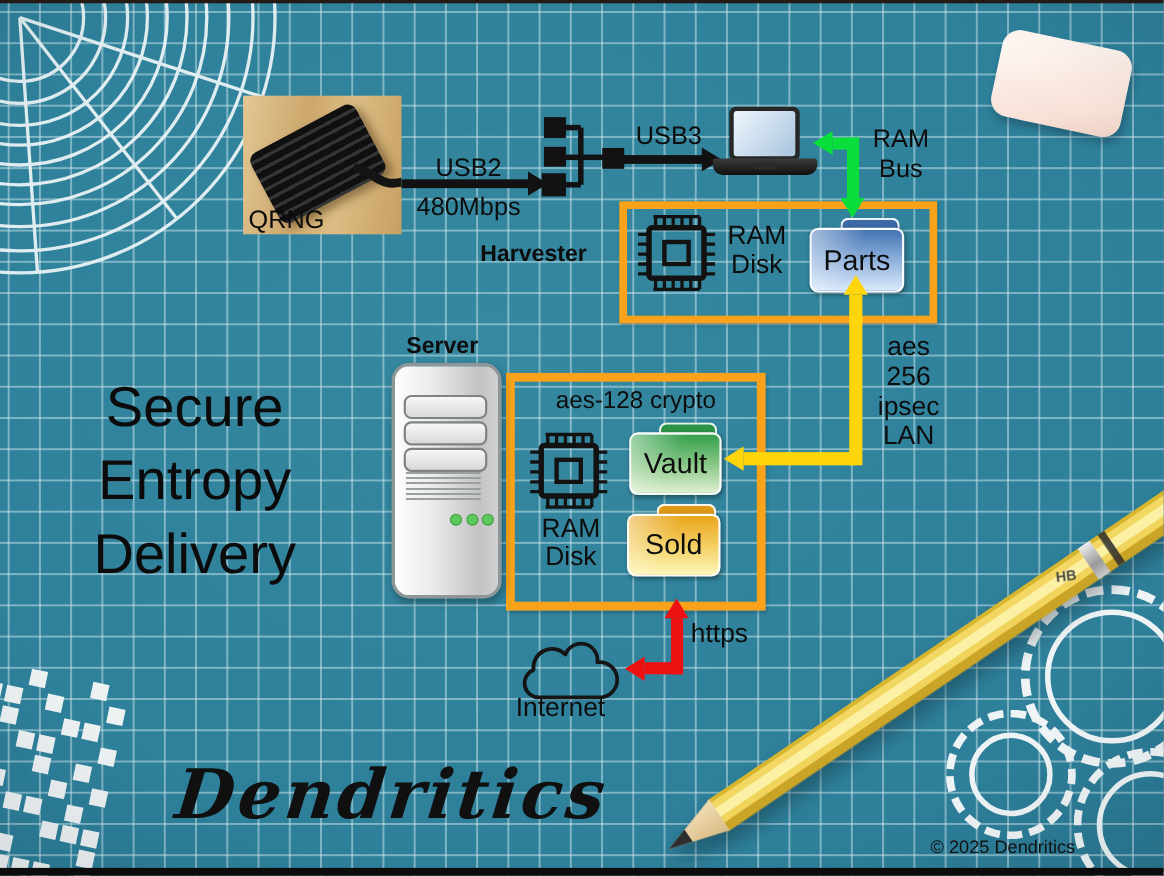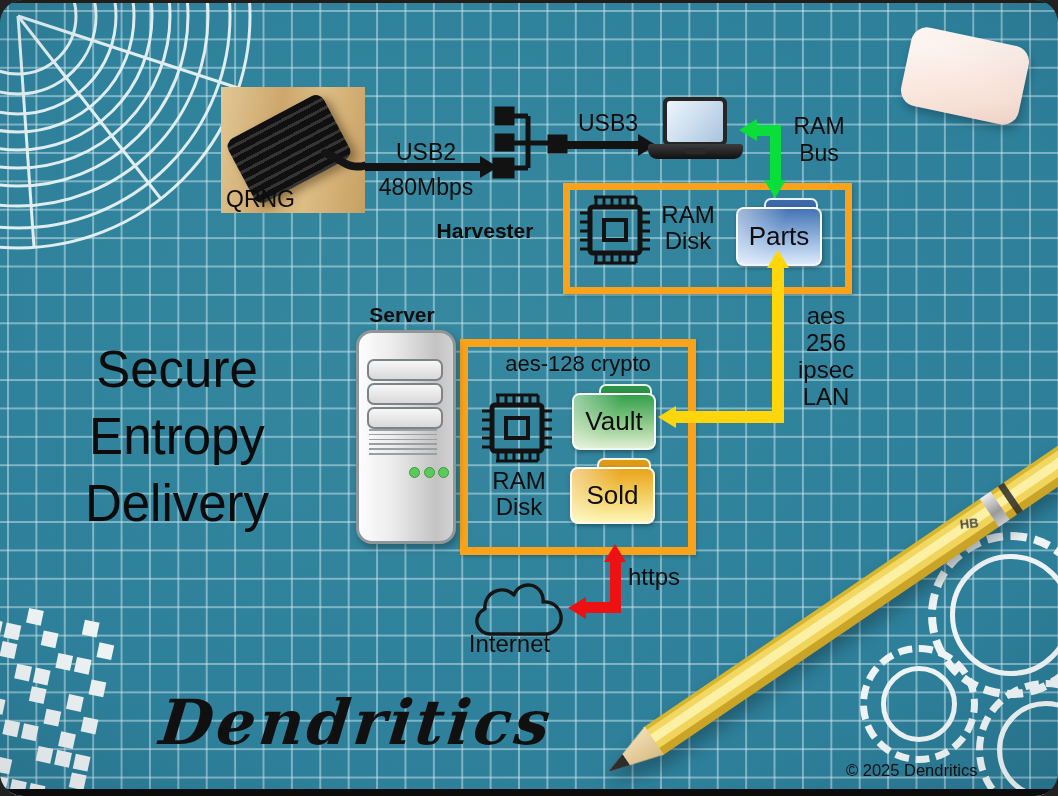--- a/index.html
+++ b/index.html
@@ -5,21 +5,20 @@
   html,body{margin:0;padding:0;background:#222;}
   .stage{
     position:relative;width:1058px;height:796px;overflow:hidden;
     font-family:"Liberation Sans",sans-serif;color:#0d0d0d;
     background-image:
       linear-gradient(to right, rgba(214,236,241,.48) 0 1.6px, transparent 1.6px),
       linear-gradient(to bottom, rgba(214,236,241,.48) 0 1.6px, transparent 1.6px),
       radial-gradient(115% 115% at 42% 40%, #35889f 0%, #2d7f9a 55%, #256e88 100%);
     background-size:28.4px 28.4px, 28.4px 28.4px, 100% 100%;
     background-position:7px 10px, 7px 10px, 0 0;
-    border-radius:23px;
   }
   .vignette{position:absolute;inset:0;z-index:40;pointer-events:none;
     background:radial-gradient(100% 100% at 50% 45%, rgba(255,255,255,0) 55%, rgba(8,24,34,.22) 100%);}
   .bar-top{position:absolute;left:0;top:0;width:100%;height:3px;background:#241b16;z-index:45;}
   .bar-bottom{position:absolute;left:0;bottom:0;width:100%;height:7px;background:#0c0c0c;z-index:45;}
   .lbl{position:absolute;color:#0d0d0d;font-size:23px;line-height:1.16;text-align:center;white-space:pre;}
   .seg{position:absolute;}
   .tri{position:absolute;width:0;height:0;}
   .tri-right{border-top:11px solid transparent;border-bottom:11px solid transparent;border-left:18px solid var(--c,#121212);}
   .tri-left {border-top:11px solid transparent;border-bottom:11px solid transparent;border-right:18px solid var(--c,#121212);}

